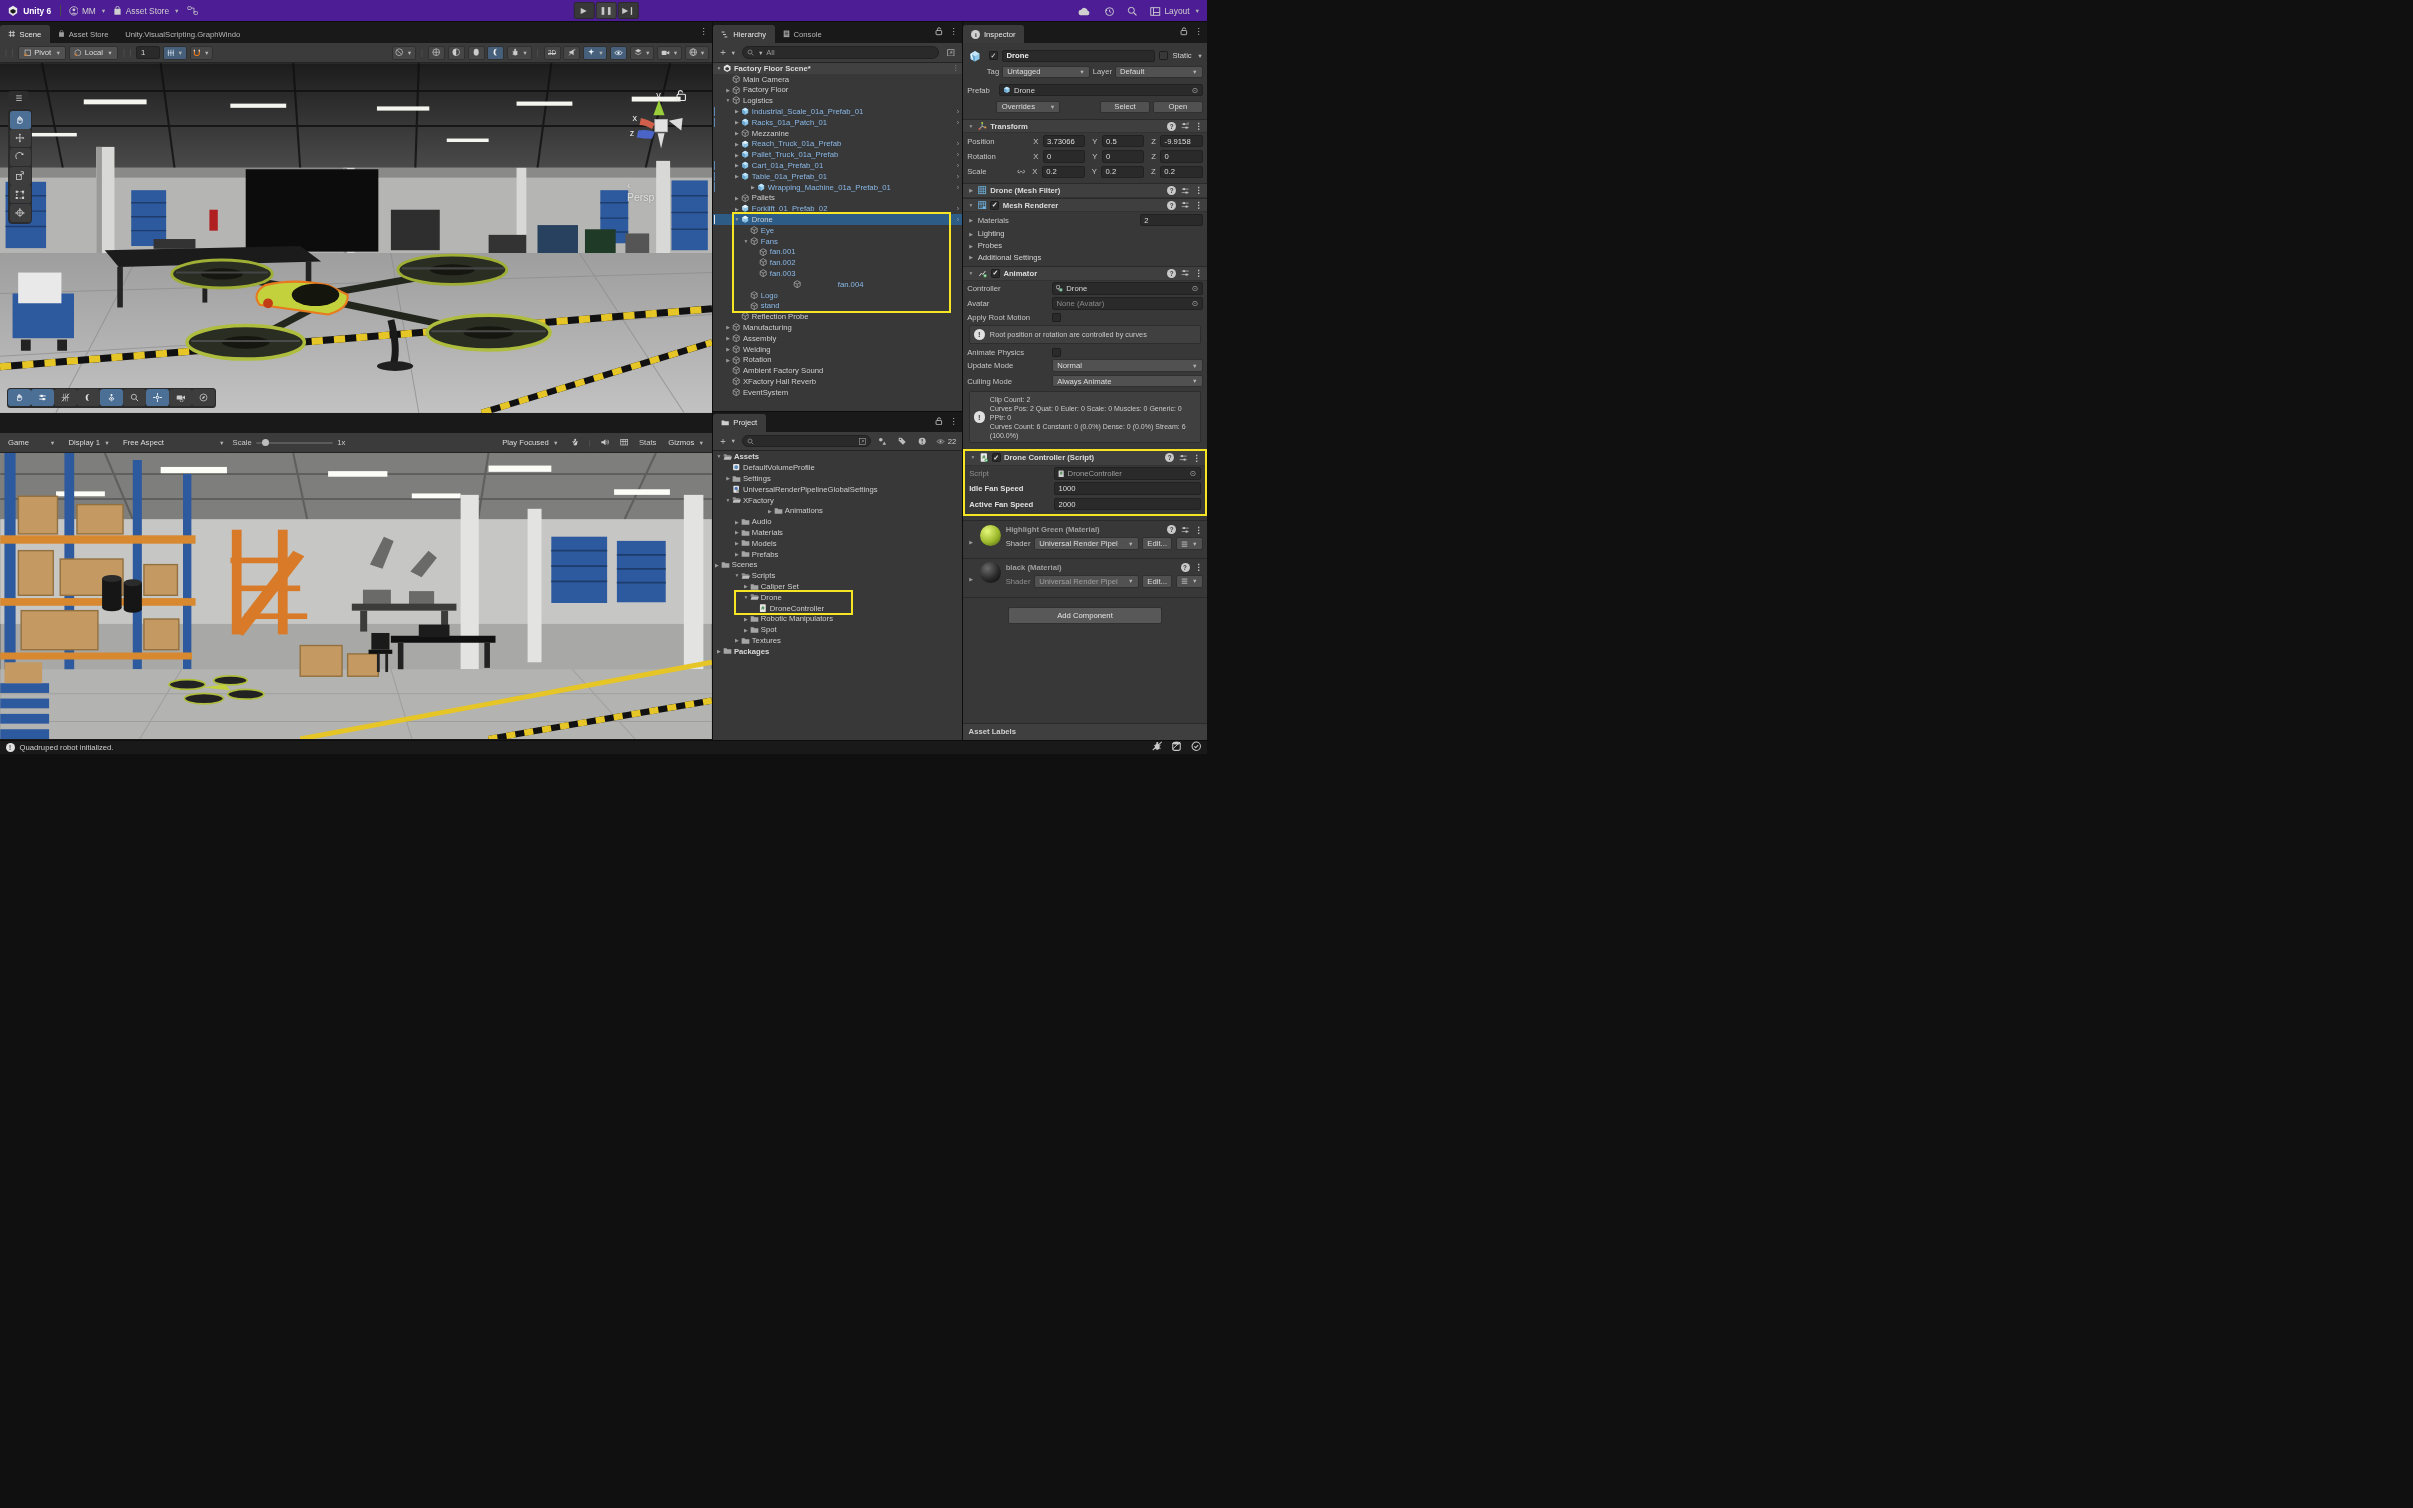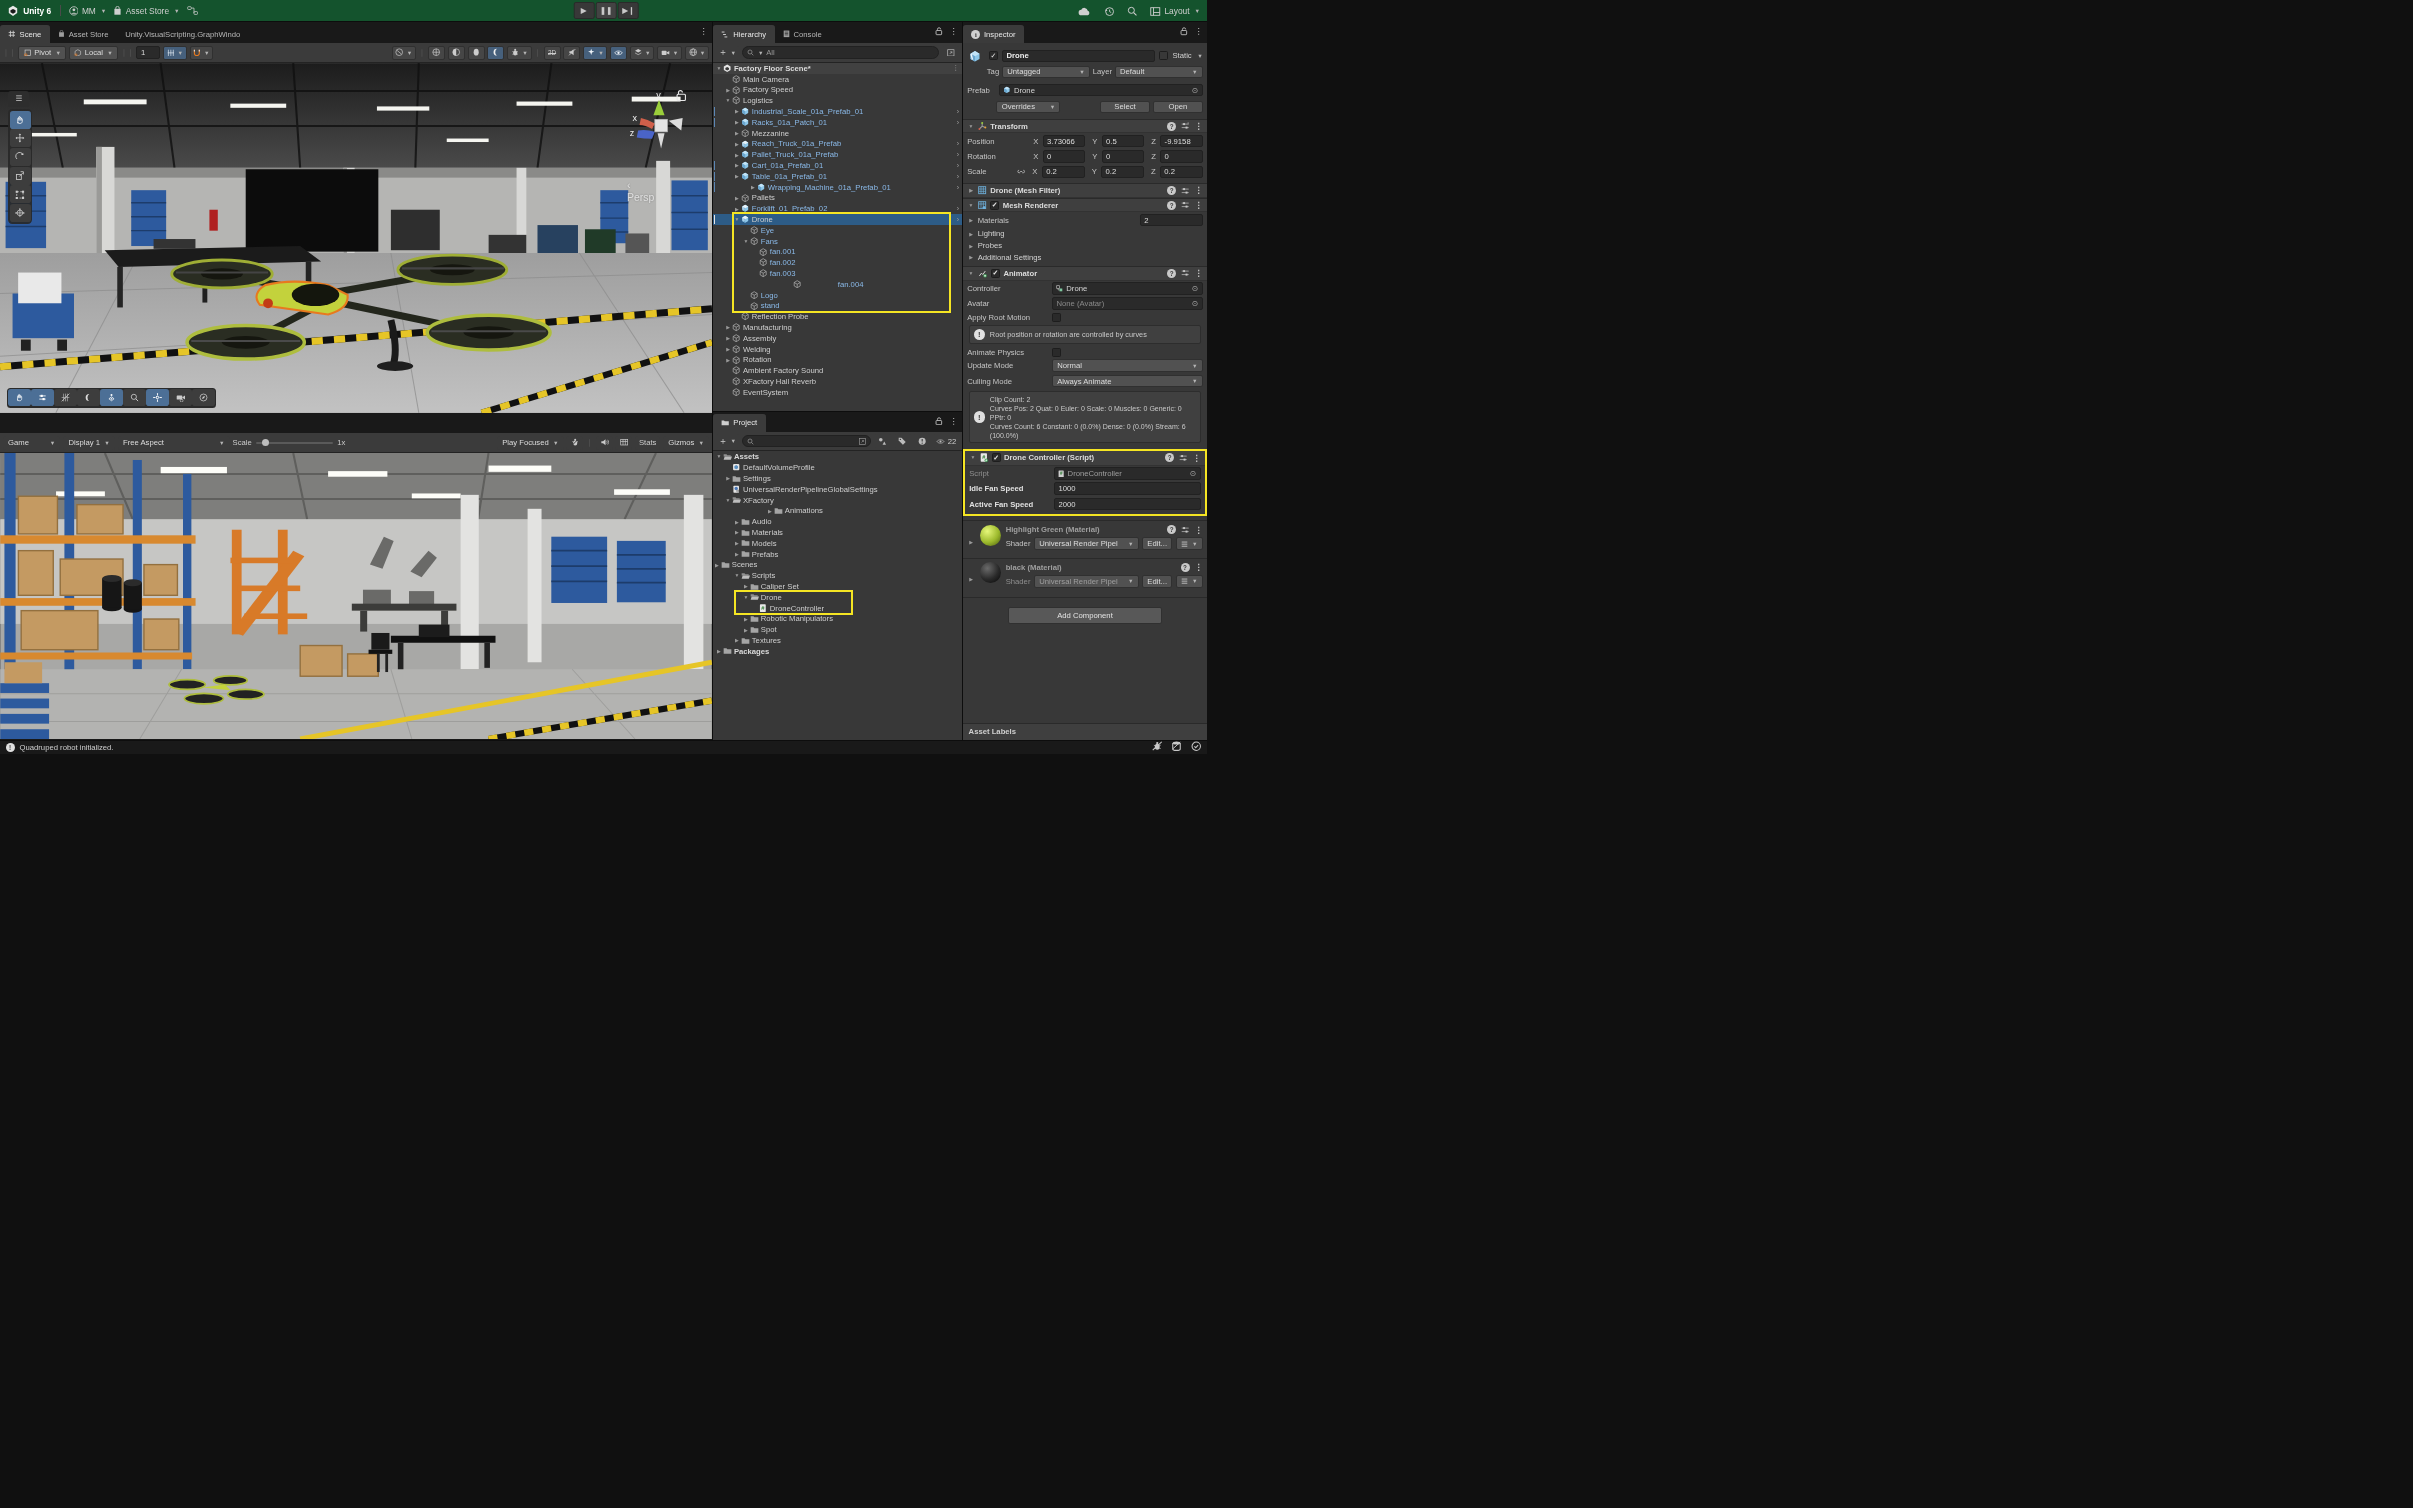--- a/index.html
+++ b/index.html
@@ -1,20 +1,20 @@
 <!DOCTYPE html>
 <html style="font-size:11.2px"><head>
 <meta charset="utf-8">
 <style>
   html,body{margin:0;padding:0;background:#101010;}
   *{box-sizing:border-box;font-family:"Liberation Sans",sans-serif;-webkit-font-smoothing:antialiased;}
   #app{position:relative;width:1207px;height:754px;background:#191919;overflow:hidden;color:#d2d2d2;font-size:7.7px;}
   .abs{position:absolute;}
   
-  #topbar{left:0;top:0;width:1207px;height:22.3px;background:#14532d;display:flex;align-items:center;border-bottom:0.7px solid #0d0d0d;}
+  #topbar{left:0;top:0;width:1207px;height:22.3px;background:#4c1d95;display:flex;align-items:center;border-bottom:0.7px solid #0d0d0d;}
   .tb-left{display:flex;align-items:center;gap:7px;padding-left:7px;}
   .tb-app{display:flex;align-items:center;gap:4.2px;color:#fff;font-weight:bold;font-size:8.4px;}
   .tb-sep{width:0.7px;height:11.2px;background:#4a4a4a;margin:0 1.4px;}
   .tb-item{display:flex;align-items:center;gap:3.5px;color:#cfcfcf;font-size:8.4px;}
   .dda{font-size:5.6px;color:#b5b5b5;margin-left:1.4px;}
   .tb-center{position:absolute;left:50%;top:2.1px;transform:translateX(-46%);display:flex;gap:1.4px;}
   .playbtn{width:21px;height:17px;background:#383838;border:0.7px solid #2a2a2a;border-radius:2.1px;display:flex;align-items:center;justify-content:center;color:#c8c8c8;font-size:7.7px;}
   .playbtn.mid{background:#434343;}
   .tb-right{position:absolute;right:7px;top:0;height:22.3px;display:flex;align-items:center;gap:12.6px;color:#cfcfcf;font-size:8.4px;}
   
@@ -843,21 +843,21 @@
           <span class="tlabel">Main Camera</span>
         </div>
         <div class="trow" style="padding-left: 11.2px;">
           <span class="exp">▶</span>
           <span class="ticon">
             <svg width="8.4" height="8.4" viewBox="0 0 12 12">
               <path d="M6 1l4.3 2.5v5L6 11 1.7 8.5v-5z" fill="none" stroke="#b4b4b4" stroke-width="1"></path>
               <path d="M1.7 3.5L6 6l4.3-2.5M6 6v5" fill="none" stroke="#b4b4b4" stroke-width="1"></path>
             </svg>
           </span>
-          <span class="tlabel">Factory Speed</span>
+          <span class="tlabel">Factory Floor</span>
         </div>
         <div class="trow" style="padding-left: 11.2px;">
           <span class="exp">▼</span>
           <span class="ticon">
             <svg width="8.4" height="8.4" viewBox="0 0 12 12">
               <path d="M6 1l4.3 2.5v5L6 11 1.7 8.5v-5z" fill="none" stroke="#b4b4b4" stroke-width="1"></path>
               <path d="M1.7 3.5L6 6l4.3-2.5M6 6v5" fill="none" stroke="#b4b4b4" stroke-width="1"></path>
             </svg>
           </span>
           <span class="tlabel">Logistics</span>

